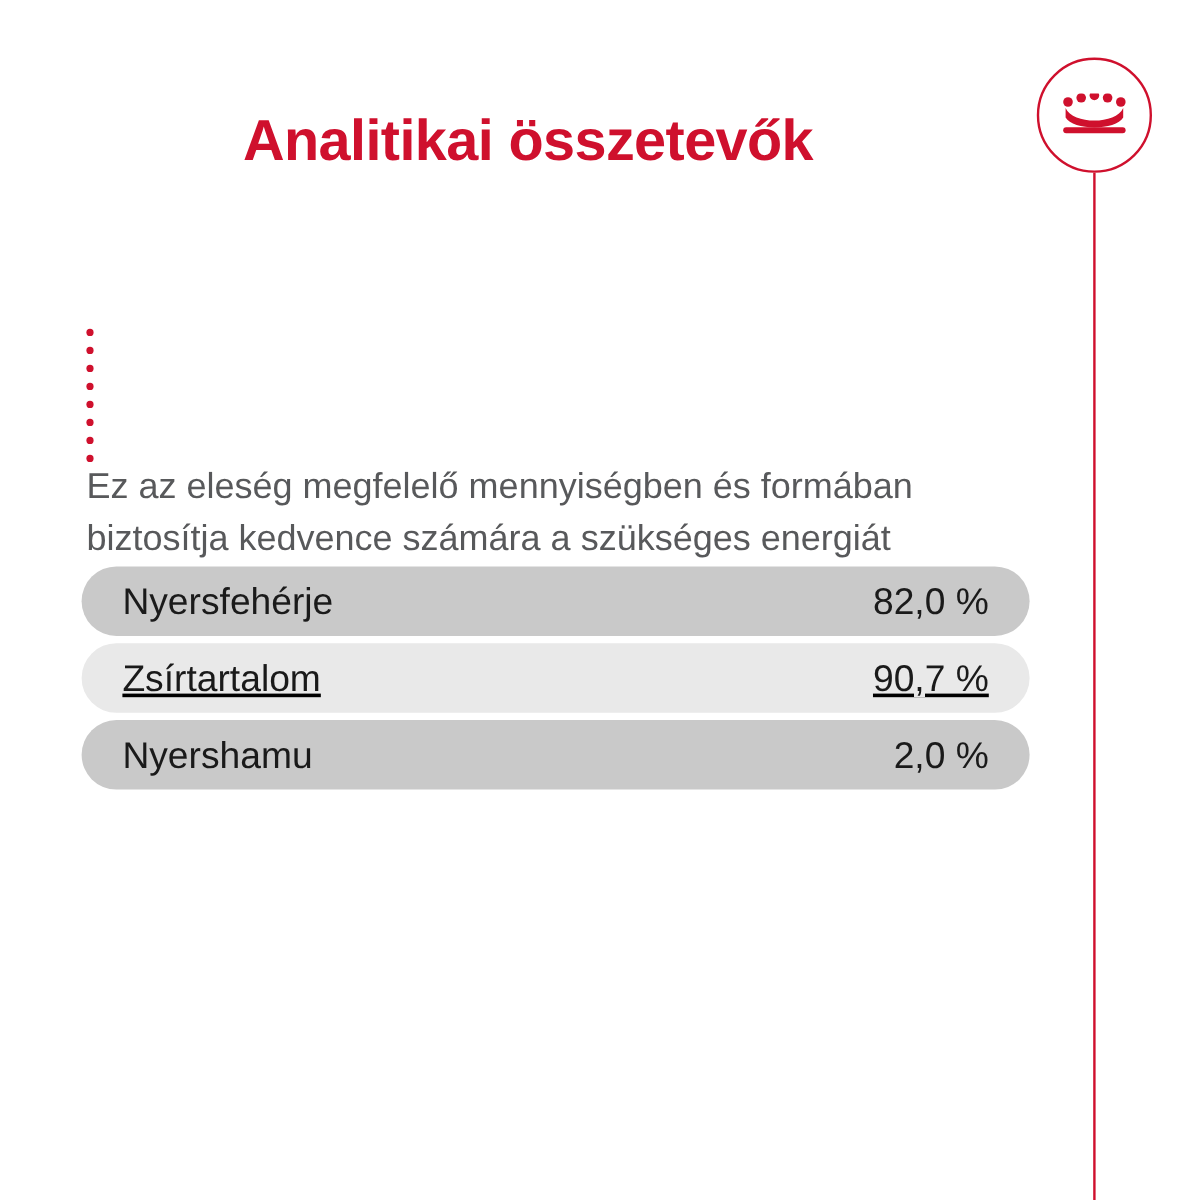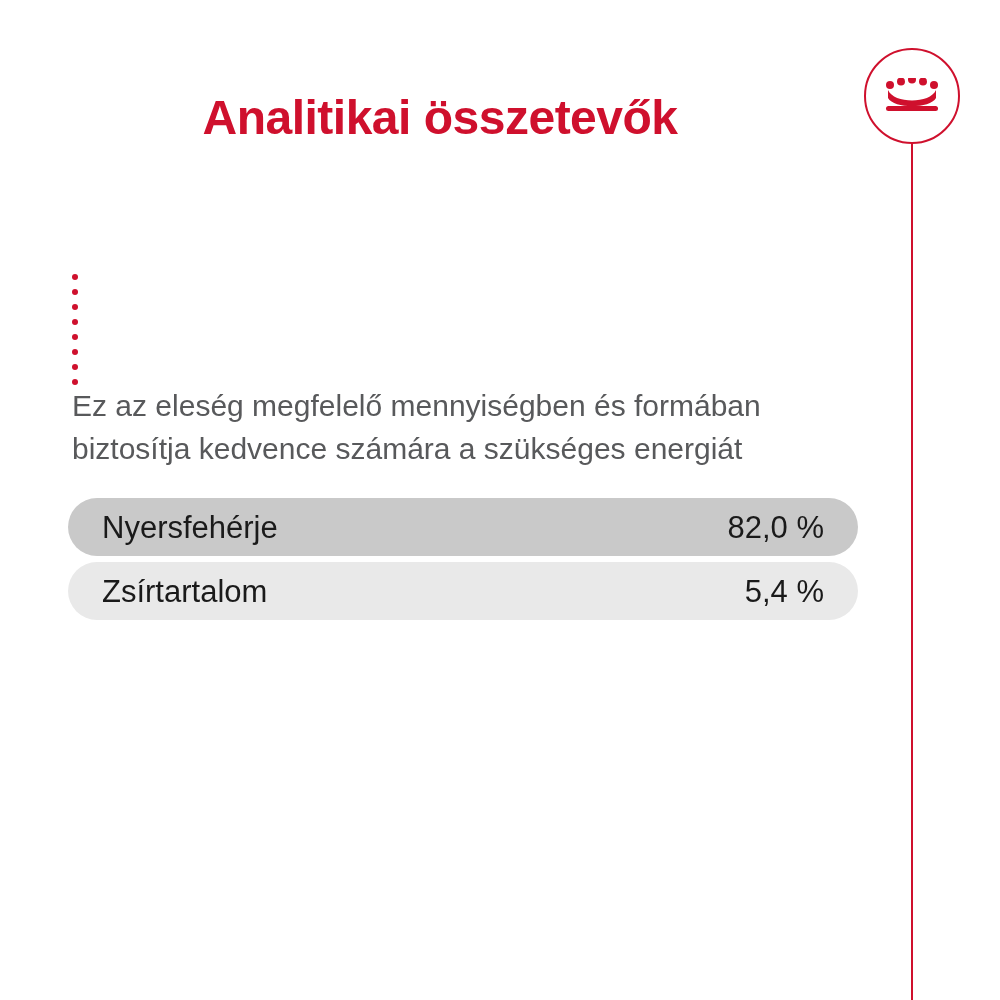--- a/index.html
+++ b/index.html
@@ -100,36 +100,36 @@
     color: #58595b;
     font-size: 30px;
     line-height: 1.42;
     font-weight: normal;
     max-width: 745px;
   }
 
   
   .table {
     position: absolute;
-    top: 498px;
+    top: 472px;
     left: 68px;
     width: 790px;
   }
   .row {
     display: flex;
     align-items: center;
     justify-content: space-between;
     height: 58px;
     border-radius: 29px;
     padding: 0 34px;
     box-sizing: border-box;
     margin-bottom: 6px;
   }
   .row.dark  { background: #c9c9c9; }
-  .row.light { background: #e9e9e9; }
+  .row.light { background: #e9e9e9; text-decoration: underline; }
   .row-label {
     color: #1a1a1a;
     font-size: 31px;
     line-height: 1;
   }
   .row-value {
     color: #1a1a1a;
     font-size: 31px;
     line-height: 1;
     white-space: pre;
@@ -177,20 +177,24 @@
 
   <div class="table">
 
     <div class="row dark">
       <span class="row-label">Nyersfehérje</span>
       <span class="row-value">82,0 %</span>
     </div>
 
     <div class="row light">
       <span class="row-label">Zsírtartalom</span>
-      <span class="row-value">5,4 %</span>
-    </div>
-
+      <span class="row-value">90,7 %</span>
+    </div>
+
+    <div class="row dark">
+      <span class="row-label">Nyershamu</span>
+      <span class="row-value">2,0 %</span>
+    </div>
 
 
   </div>
 
 </div>
 
 </body></html>

